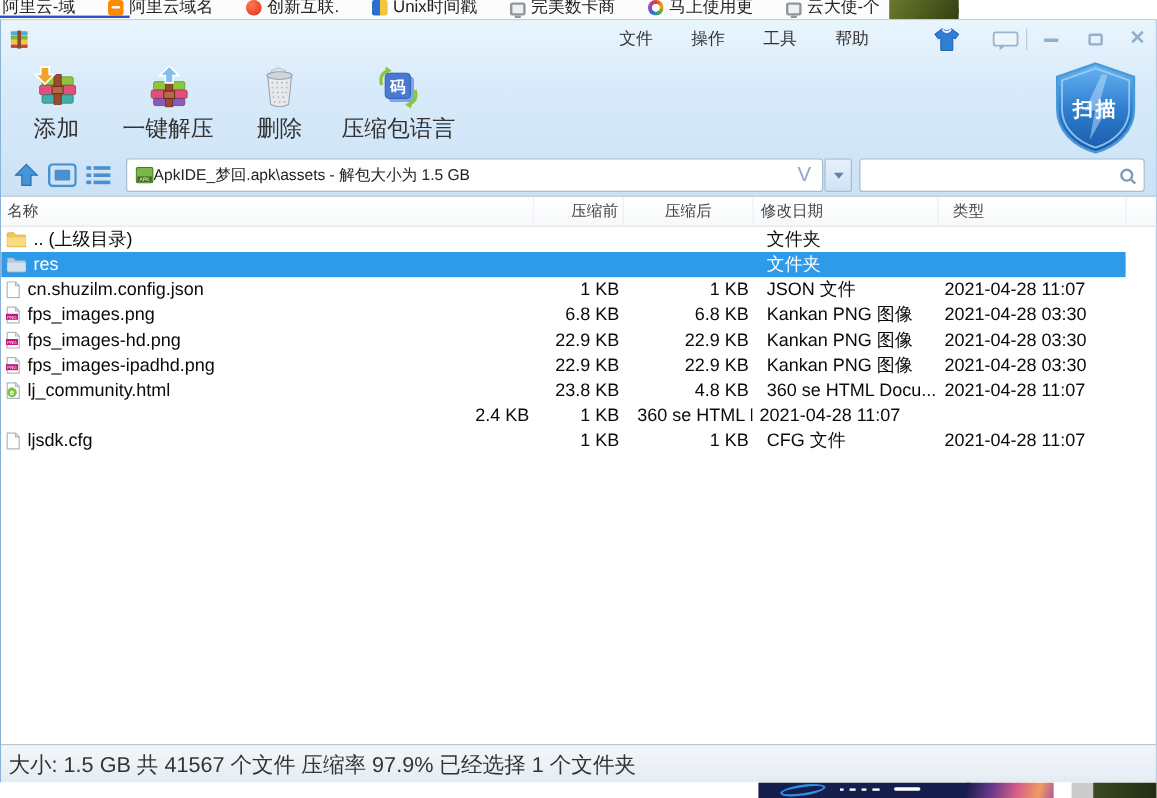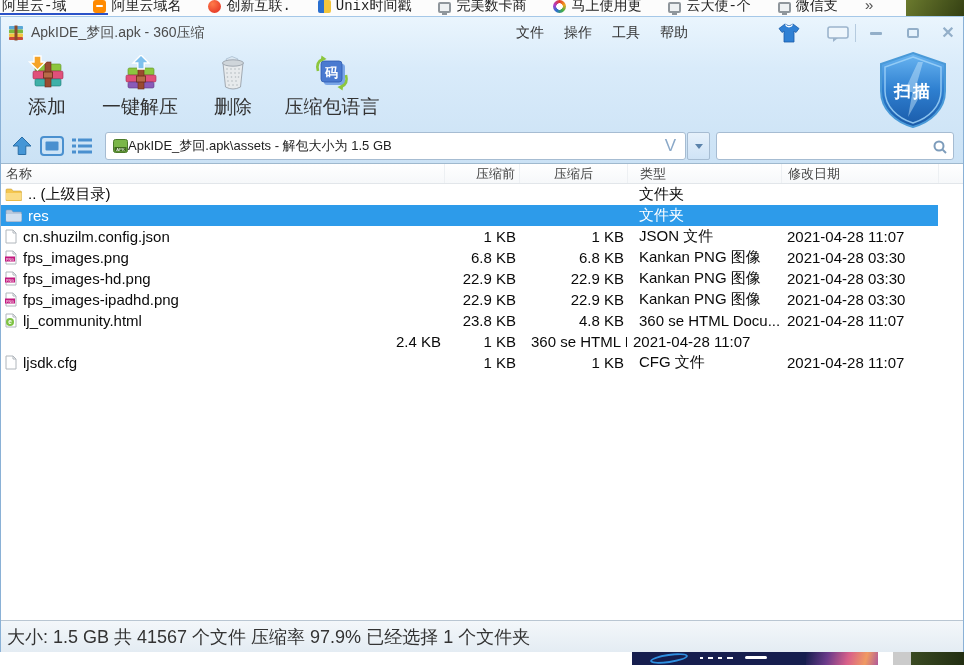--- a/index.html
+++ b/index.html
@@ -3,21 +3,21 @@
 <meta charset="utf-8">
 <style>
   * { box-sizing: border-box; }
   html,body { margin:0; padding:0; }
   body {
     width:964px; height:665px; position:relative; overflow:hidden;
     font-family:"Liberation Sans", sans-serif; background:#fff;
   }
 
   
-  .browser-strip { position:absolute; top:0; left:0; width:964px; height:16px; background:#fcfcfc; overflow:hidden;font-family:Liberation Mono, monospace; }
+  .browser-strip { position:absolute; top:0; left:0; width:799px; height:16px; background:#fcfcfc; overflow:hidden; }
   .bm-row { display:flex; align-items:center; gap:27px; padding-left:2px; height:24px; margin-top:-6px; font-size:14px; color:#222; white-space:nowrap; }
   .bm { display:flex; align-items:center; gap:5px; }
   .bm-ico { width:13px; height:13px; flex:none; }
   .bm-ico.aliyun { background:#ff8a00; border-radius:3px; position:relative; }
   .bm-ico.aliyun::after { content:""; position:absolute; left:3px; top:5.5px; width:7px; height:2px; background:#fff; border-radius:1px; }
   .bm-ico.redball { background:radial-gradient(circle at 35% 30%, #ff7a4a, #e02a1e); border-radius:50%; }
   .bm-ico.unix { background:linear-gradient(90deg,#2a6fd0 50%, #f2c53d 50%); border-radius:2px; }
   .bm-ico.ring { border-radius:50%;
     background: radial-gradient(circle, #fff 0 3px, rgba(0,0,0,0) 3.5px),
                 conic-gradient(#e23a2e, #f2a51e, #3fae49, #2a6fd0, #b23ac8, #e23a2e); }
@@ -30,21 +30,21 @@
   
   .win { position:absolute; top:16px; left:0; width:964px; height:636px;
          border-left:1px solid #8ab1d6; border-right:1px solid #8ab1d6; border-top:1px solid #a5c8e8;
          display:flex; flex-direction:column; }
   .chrome { background:linear-gradient(180deg,#eaf5fd 0%, #d9ebfa 35%, #cbe2f5 100%); border-bottom:1px solid #9fb9ce; }
 
   
   .titlebar { height:32px; position:relative; display:flex; align-items:center; }
   .app-ico { margin-left:7px; flex:none; display:flex; }
   .title { margin-left:7px; font-size:14px; color:#4d4d4d; }
-  .menus { position:absolute; left:515px; top:0; height:32px; display:flex; align-items:center; gap:20px; }
+  .menus { position:absolute; left:515px; top:0; height:32px; display:flex; align-items:center; gap:32px; }
   .menu-item { font-size:14px; color:#333; width:28px; text-align:center; cursor:default; }
   .tb-skin { position:absolute; left:776px; top:6px; }
   .tb-feedback { position:absolute; left:826px; top:8px; }
   .tb-sep { position:absolute; left:854px; top:7px; width:1px; height:18px; background:#b5cbdf; }
   .wc { position:absolute; top:0; height:32px; width:34px; display:flex; align-items:center; justify-content:center; }
   .wc.min { left:858px; } .wc.max { left:895px; } .wc.close { left:930px; }
   .glyph-min { width:12px; height:3px; background:#93afc9; border-radius:1px; }
   .glyph-max { width:12px; height:10px; border:2px solid #93afc9; border-radius:2px; }
   .glyph-close { color:#93afc9; font-size:16px; font-weight:bold; line-height:1; }
 
@@ -64,21 +64,21 @@
   .addr-v { margin-left:auto; color:#8aa8c8; font-size:17px; padding-right:2px; }
   .addr-drop { margin-left:1px; width:23px; height:28px; flex:none; background:linear-gradient(#e6f1fb,#cfe3f6);
                border:1px solid #a6bcd2; border-radius:2px; display:flex; align-items:center; justify-content:center; }
   .drop-tri { width:0; height:0; border-left:4px solid transparent; border-right:4px solid transparent; border-top:5px solid #5b83ab; }
   .searchbox { margin-left:6px; width:238px; height:28px; background:#fff; border:1px solid #a6bcd2; border-radius:3px; position:relative; }
   .searchbox input { width:100%; height:100%; border:none; outline:none; background:transparent; font-size:13px; padding:0 24px 0 7px; font-family:inherit; }
   .mag { position:absolute; right:5px; top:6px; }
 
   
   .list { flex:1; background:#fff; overflow:hidden; }
-  .fhead { height:20px; width:964px; display:grid; grid-template-columns:443px 75px 108px 154px 157px 1fr;
+  .fhead { height:25px; width:964px; display:grid; grid-template-columns:443px 75px 108px 154px 157px 1fr;
            align-items:stretch; font-size:13px; color:#444; background:linear-gradient(#ffffff,#f6f8fa);
            border-bottom:1px solid #e2e6ea; }
   .fhead .hc { display:flex; align-items:center; padding:0 4px; border-left:1px solid #edf0f3; }
   .fhead .hc:first-child { border-left:none; padding-left:5px; }
   .fhead .hc.h-before { justify-content:flex-end; padding-right:4px;text-align:right; }
   .fhead .hc.h-after { justify-content:center; }
   .fhead .hc.h-type { padding-left:12px; }
   .fhead .hc.h-date { padding-left:6px; }
   .rows { width:937px; }
   .frow { height:21px; display:grid; grid-template-columns:443px 75px 108px 154px 157px; align-items:center;
@@ -154,21 +154,20 @@
     <div class="titlebar">
       <span class="app-ico">
         <svg width="16" height="16" viewBox="0 0 16 16">
           <rect x="1" y="1" width="14" height="3.4" rx="0.8" fill="#5aa8d8"></rect>
           <rect x="1" y="4.6" width="14" height="3.6" rx="0.8" fill="#7cb83e"></rect>
           <rect x="1" y="8.4" width="14" height="3.6" rx="0.8" fill="#f2c53d"></rect>
           <rect x="1" y="12" width="14" height="3" rx="0.8" fill="#c84a3a"></rect>
           <rect x="6.5" y="0.5" width="3" height="15" fill="#8a4a2a"></rect>
         </svg>
       </span>
-      <span class="title">ApkIDE_梦回.apk - 360压缩</span>
 
       <div class="menus">
         <span class="menu-item">文件</span>
         <span class="menu-item">操作</span>
         <span class="menu-item">工具</span>
         <span class="menu-item">帮助</span>
       </div>
 
       <span class="tb-skin">
         <svg width="24" height="20" viewBox="0 0 24 20">
@@ -323,22 +322,22 @@
         </span>
       </div>
     </div>
   </div>
 
   <div class="list">
     <div class="fhead">
       <div class="hc h-name">名称</div>
       <div class="hc h-before">压缩前</div>
       <div class="hc h-after">压缩后</div>
+      <div class="hc h-date">修改日期</div>
       <div class="hc h-type">类型</div>
-      <div class="hc h-date">修改日期</div>
       <div class="hc"></div>
     </div>
 
     <div class="rows">
 
       <div class="frow">
         <div class="c name">
             <span class="ficon">
               <svg width="17" height="13" viewBox="0 0 17 13">
                 <path d="M1 2 a1 1 0 0 1 1 -1 h4.5 l1.5 2 h7.5 a1 1 0 0 1 1 1 v8 a1 1 0 0 1 -1 1 h-13.5 a1 1 0 0 1 -1 -1 z" fill="#f5c74f" stroke="#caa23c" stroke-width="0.6"></path>

